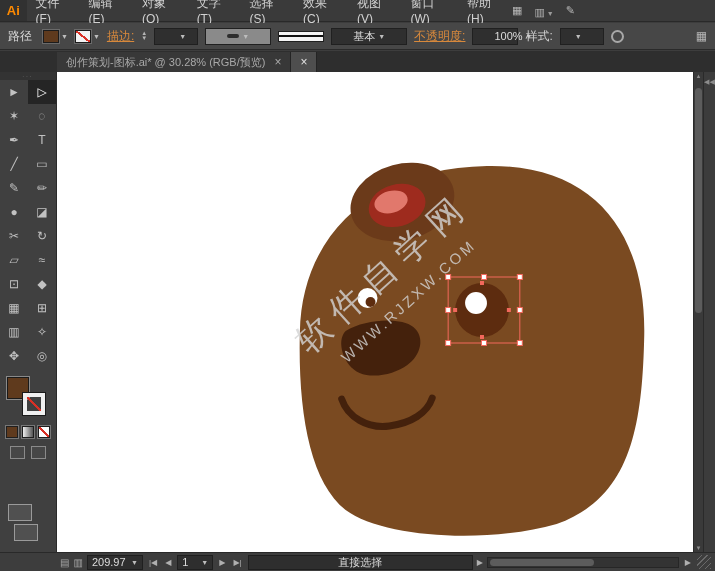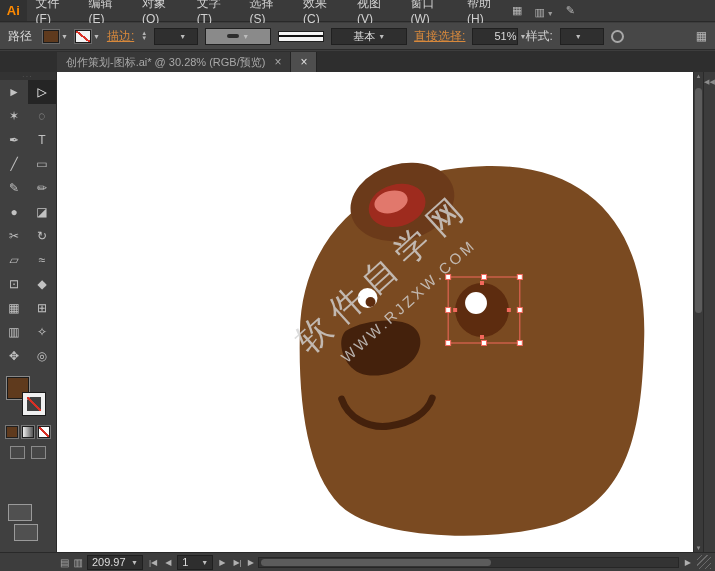--- a/index.html
+++ b/index.html
@@ -167,23 +167,23 @@
   </span>
 
   <span class="brush-sample">
     <span class="brush-line"></span>
   </span>
   <span class="field">
     <span>基本</span>
     <span class="dd-arrow">▼</span>
   </span>
 
-  <span class="cb-link">直接选择:</span>
+  <span class="cb-link">不透明度:</span>
   <span class="field field-opacity">
-    <span>51%</span>
+    <span>100%</span>
     <span class="dd-arrow">▼</span>
   </span>
 
   <span>样式:</span>
   <span class="field field-style">
     <span class="dd-arrow">▼</span>
   </span>
 
   <span class="cb-circle"></span>
   <span class="cb-grid">▦</span>
@@ -321,20 +321,23 @@
 
   <span class="sb-nav">|◀</span>
   <span class="sb-nav">◀</span>
   <span class="sb-field sb-page">
     <span>1</span>
     <span class="dd-arrow">▼</span>
   </span>
   <span class="sb-nav">▶</span>
   <span class="sb-nav">▶|</span>
 
+  <span class="sb-field sb-status">
+    <span>直接选择</span>
+  </span>
   <span class="sb-status-arrow">▶</span>
 
   <span class="hscroll">
     <span class="hs-thumb"></span>
   </span>
   <span class="sb-nav">▶</span>
   <span class="grip"></span>
 </div>
 
 </body></html>

